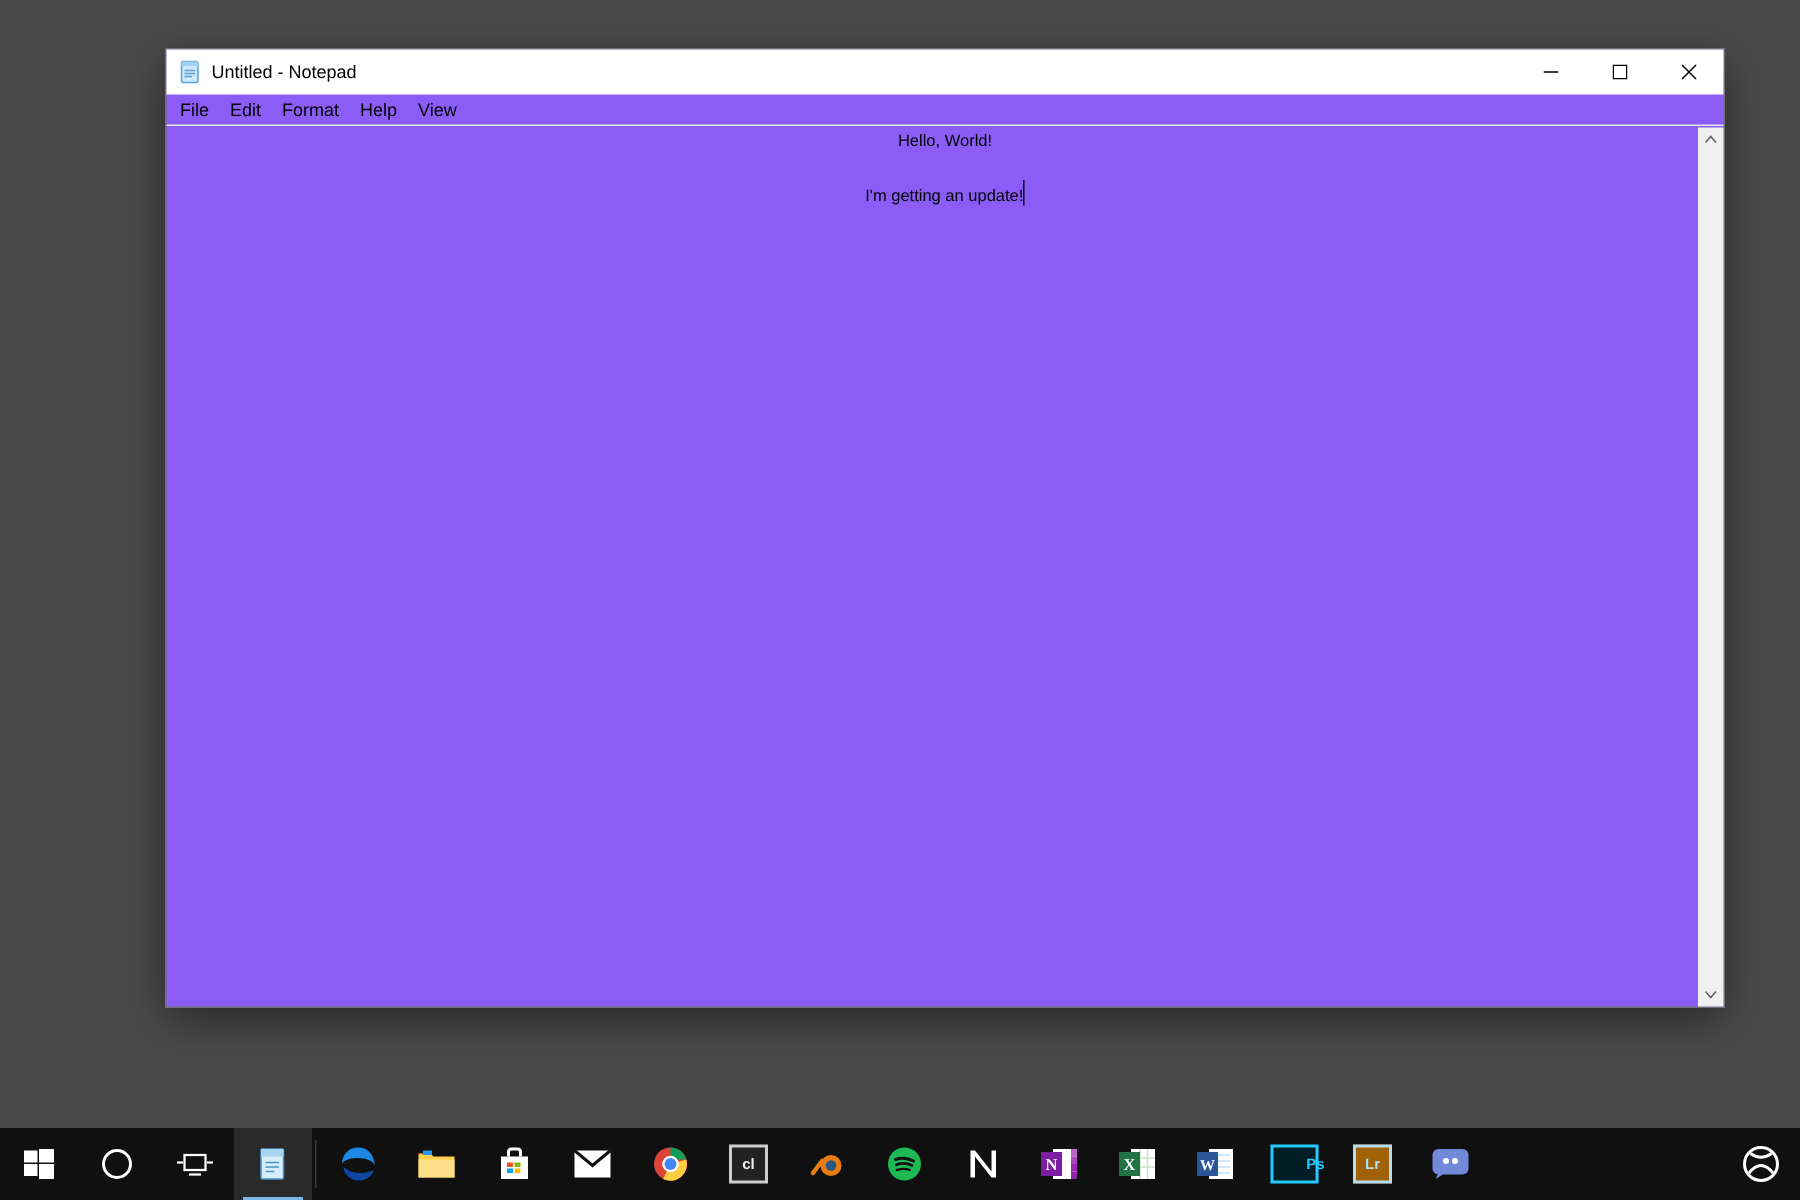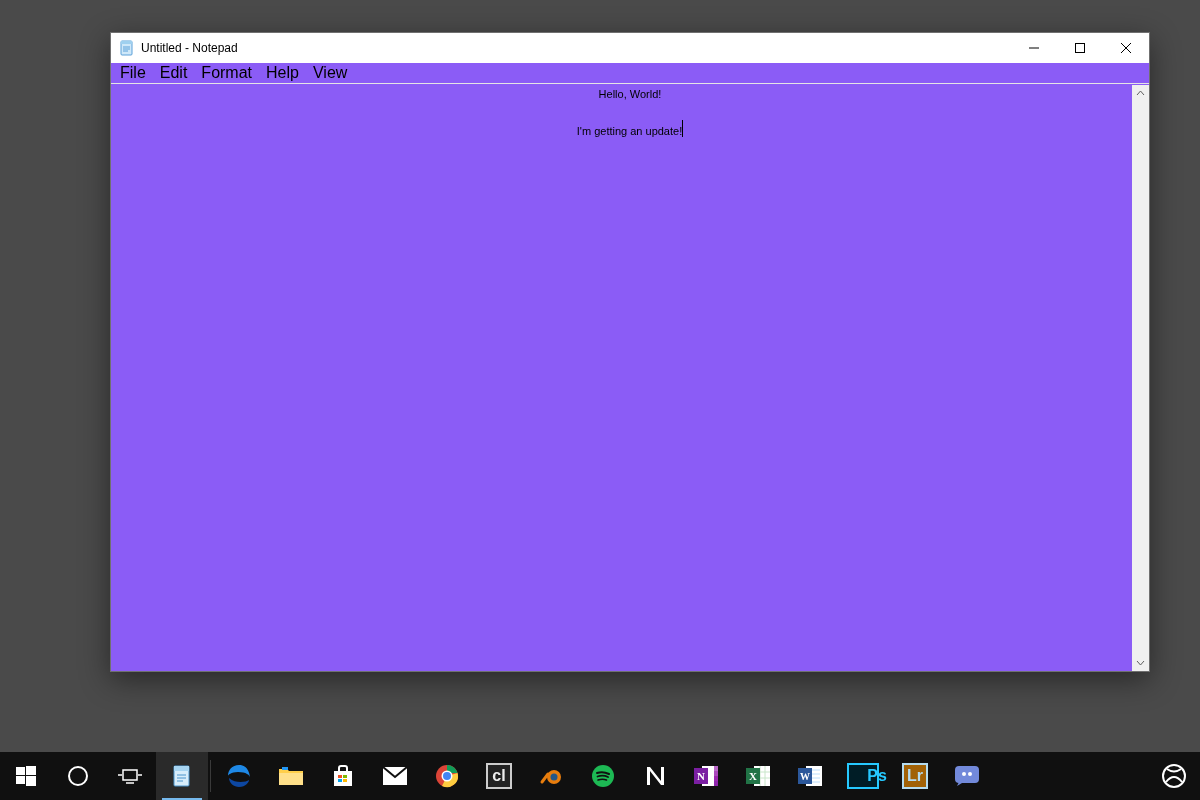--- a/index.html
+++ b/index.html
@@ -32,21 +32,21 @@
     .titlebar .spacer { flex: 1; }
     .win-controls { display: flex; height: 100%; }
     .win-btn {
       width: 46px; height: 30px;
       display: flex; align-items: center; justify-content: center;
       font-size: 10px; color: #000;
     }
     .menubar {
       height: 21px; display: flex; align-items: center;
       padding: 0 2px; border-bottom: 1px solid #e5e5e5;
-      font-size: 16px; color: #000;
+      font-size: 12px; color: #000;
     }
     .menu-item { padding: 2px 7px; cursor: default; }
     .editor {
       flex: 1; position: relative;
       font-family: Liberation Sans, sans-serif;
       font-size: 11px; line-height: 1.55;
       padding: 2px 4px; white-space: pre-wrap;
       overflow: hidden;
       text-align: center;
     }
@@ -83,21 +83,21 @@
       height: 2px; background: #76b9ed;
     }
     .tb-item.active { background: #2a2a2a; }
     .tb-sep { width: 1px; background: #3a3a3a; margin: 8px 2px; }
     .tb-right { margin-left: auto; display:flex; }
     .ico { width: 26px; height: 26px; display:flex; align-items:center; justify-content:center; }
 
     
     .badge-box {
       width:26px; height:26px; border:2px solid; display:flex;
-      align-items:center; justify-content:center; font-size:16px;
+      align-items:center; justify-content:center; font-size:10px;
       font-weight:600; font-family:"Segoe UI",sans-serif;
     }
   </style>
 </head>
 <body>
 
 <div class="window">
   <div class="titlebar">
     <span class="app-icon">
       <svg width="16" height="16" viewBox="0 0 16 16">

